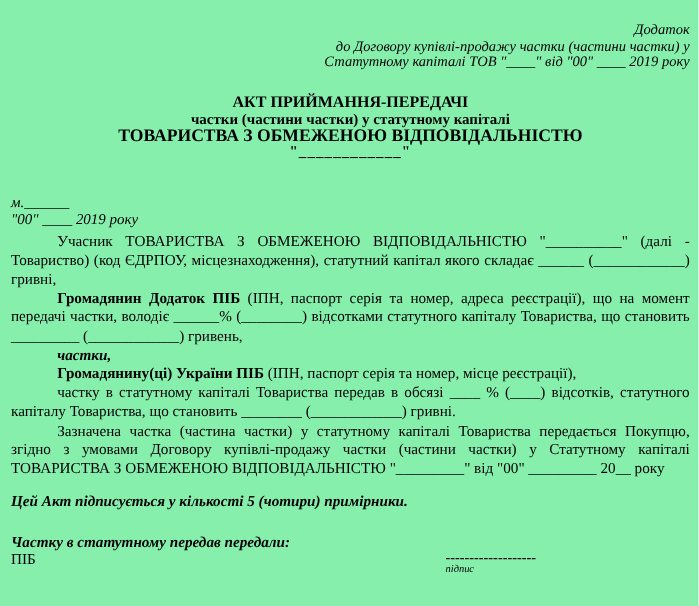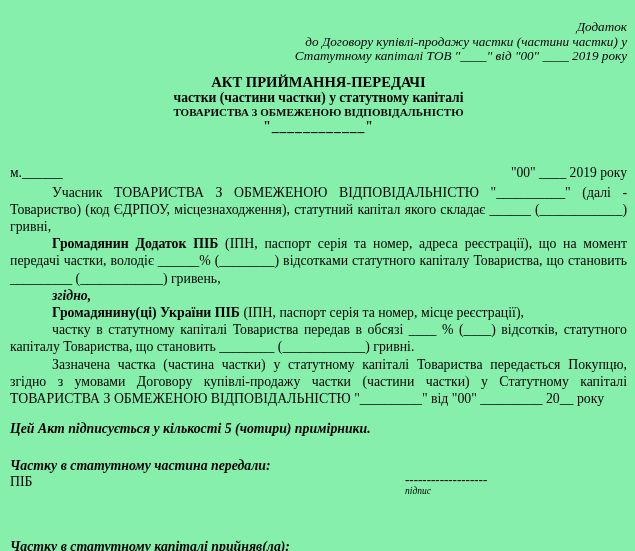--- a/index.html
+++ b/index.html
@@ -22,32 +22,34 @@
   .annex {
     text-align: right;
     font-style: italic;
     font-size: 13.2px;
     line-height: 14.5px;
   }
   
   .title-block {
     text-align: center;
     font-weight: bold;
-    margin-top: 11px;
+    margin-top: 22px;
   }
   .title-line1 { font-size: 14.6px; line-height: 15px; }
   .title-line2 { font-size: 13.6px; line-height: 15px; }
-  .title-line3 { font-size: 11px; line-height: 15px; }
+  .title-line3 { font-size: 16px; line-height: 15px; }
   .title-line4 { font-size: 13.6px; line-height: 14px; letter-spacing: 1px; }
   
   .place-date {
     display: flex;
     justify-content: space-between;
+    font-style: italic;
     font-size: 13.6px;
     margin-top: 31px;
+    flex-direction: column;
   }
   
   .body-text {
     margin-top: 3px;
     font-size: 13.8px;
     line-height: 17.2px;
     text-align: justify;
   }
   .body-text p { margin: 0; }
   .indent { text-indent: 42px; }
@@ -115,30 +117,30 @@
   </div>
 
   <div class="place-date">
     <span>м.______</span>
     <span>"00" ____ 2019 року</span>
   </div>
 
   <div class="body-text">
     <p class="indent">Учасник ТОВАРИСТВА З ОБМЕЖЕНОЮ ВІДПОВІДАЛЬНІСТЮ "__________" (далі - Товариство) (код ЄДРПОУ, місцезнаходження), статутний капітал якого складає ______ (____________) гривні,</p>
     <p class="indent"><span class="lead-bold">Громадянин Додаток ПІБ</span><span> (ІПН, паспорт серія та номер, адреса реєстрації), що на момент передачі частки, володіє ______% (________) відсотками статутного капіталу Товариства, що становить _________ (____________) гривень,</span></p>
-    <p class="indent bold-italic">згідно,</p>
+    <p class="indent bold-italic">частки,</p>
     <p class="indent"><span class="lead-bold">Громадянину(ці) України ПІБ</span><span> (ІПН, паспорт серія та номер, місце реєстрації),</span></p>
     <p class="indent">частку в статутному капіталі Товариства передав в обсязі ____ % (____) відсотків, статутного капіталу Товариства, що становить ________ (____________) гривні.</p>
     <p class="indent">Зазначена частка (частина частки) у статутному капіталі Товариства передається Покупцю, згідно з умовами Договору купівлі-продажу частки (частини частки) у Статутному капіталі ТОВАРИСТВА З ОБМЕЖЕНОЮ ВІДПОВІДАЛЬНІСТЮ "_________" від "00" _________ 20__ року</p>
   </div>
 
   <p class="copies-note">Цей Акт підписується у кількості 5 (чотири) примірники.</p>
 
   <div class="sig-section-1">
-    <p class="sig-label">Частку в статутному частина передали:</p>
+    <p class="sig-label">Частку в статутному передав передали:</p>
     <div class="sig-row">
       <div class="sig-name">ПІБ</div>
       <div class="sig-area-dashed">
         <div class="dashed-line">-------------------</div>
         <span class="sig-caption">підпис</span>
       </div>
     </div>
   </div>
 
   <div class="sig-section-2">

